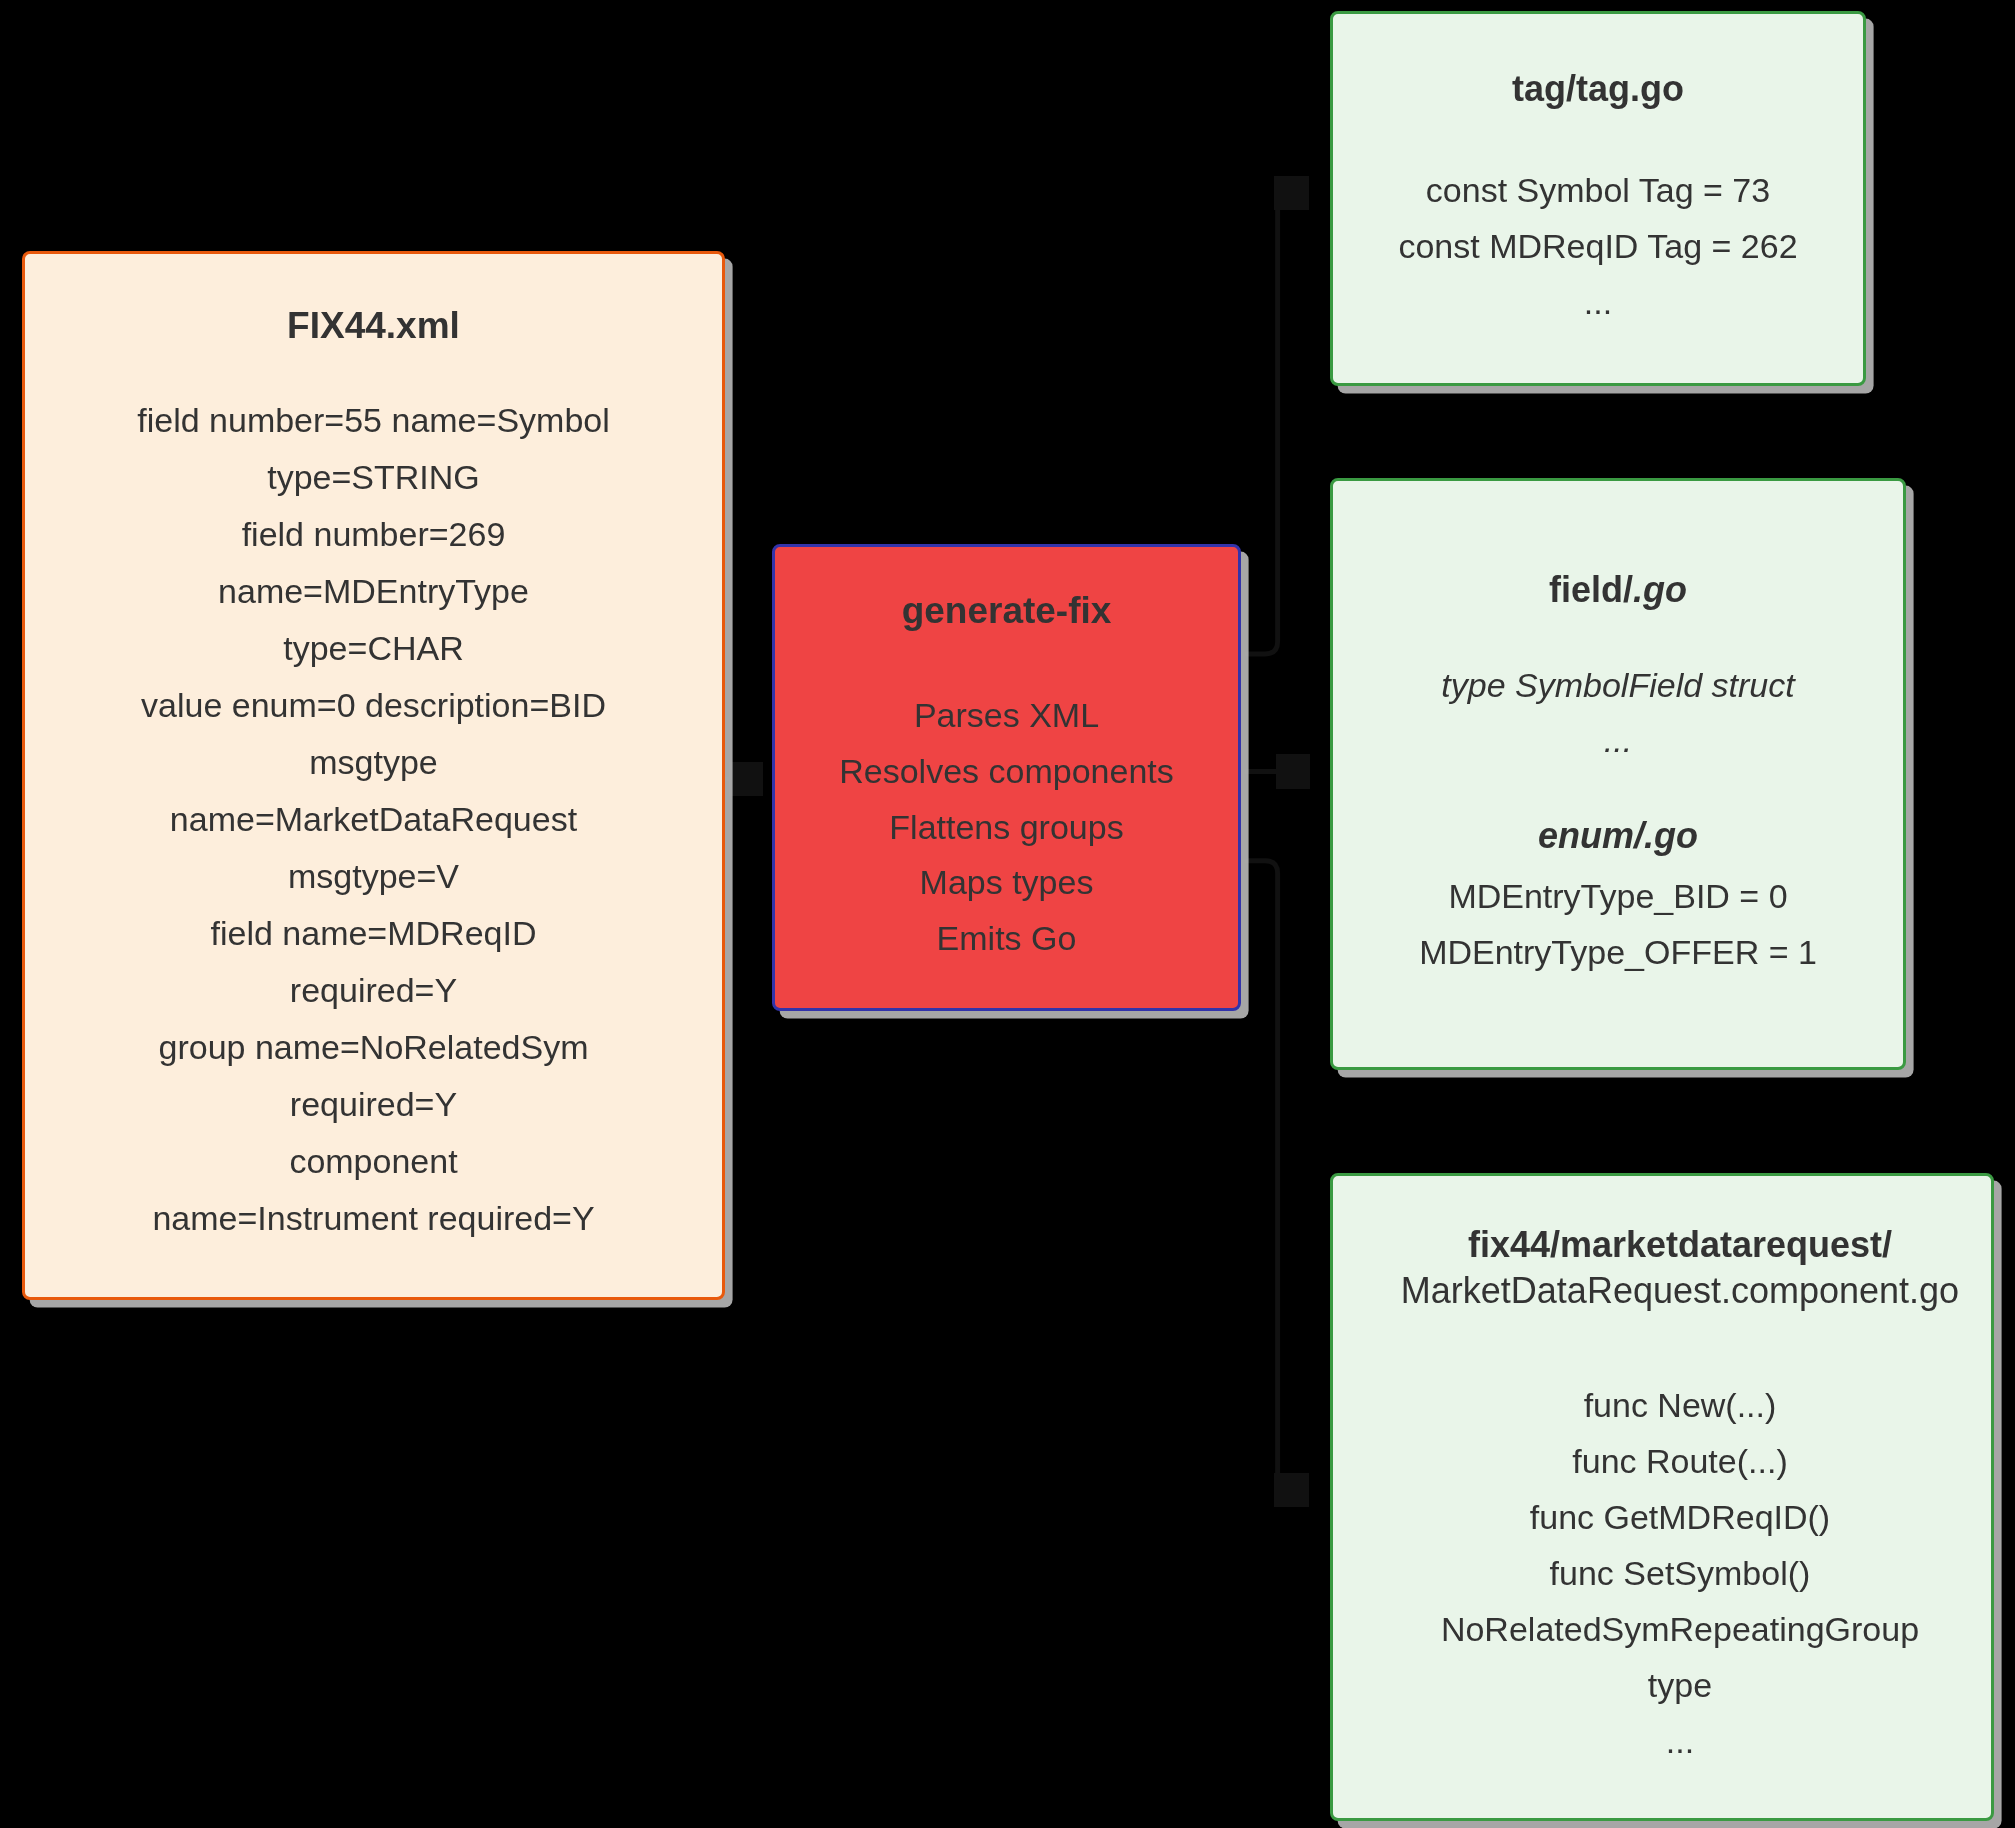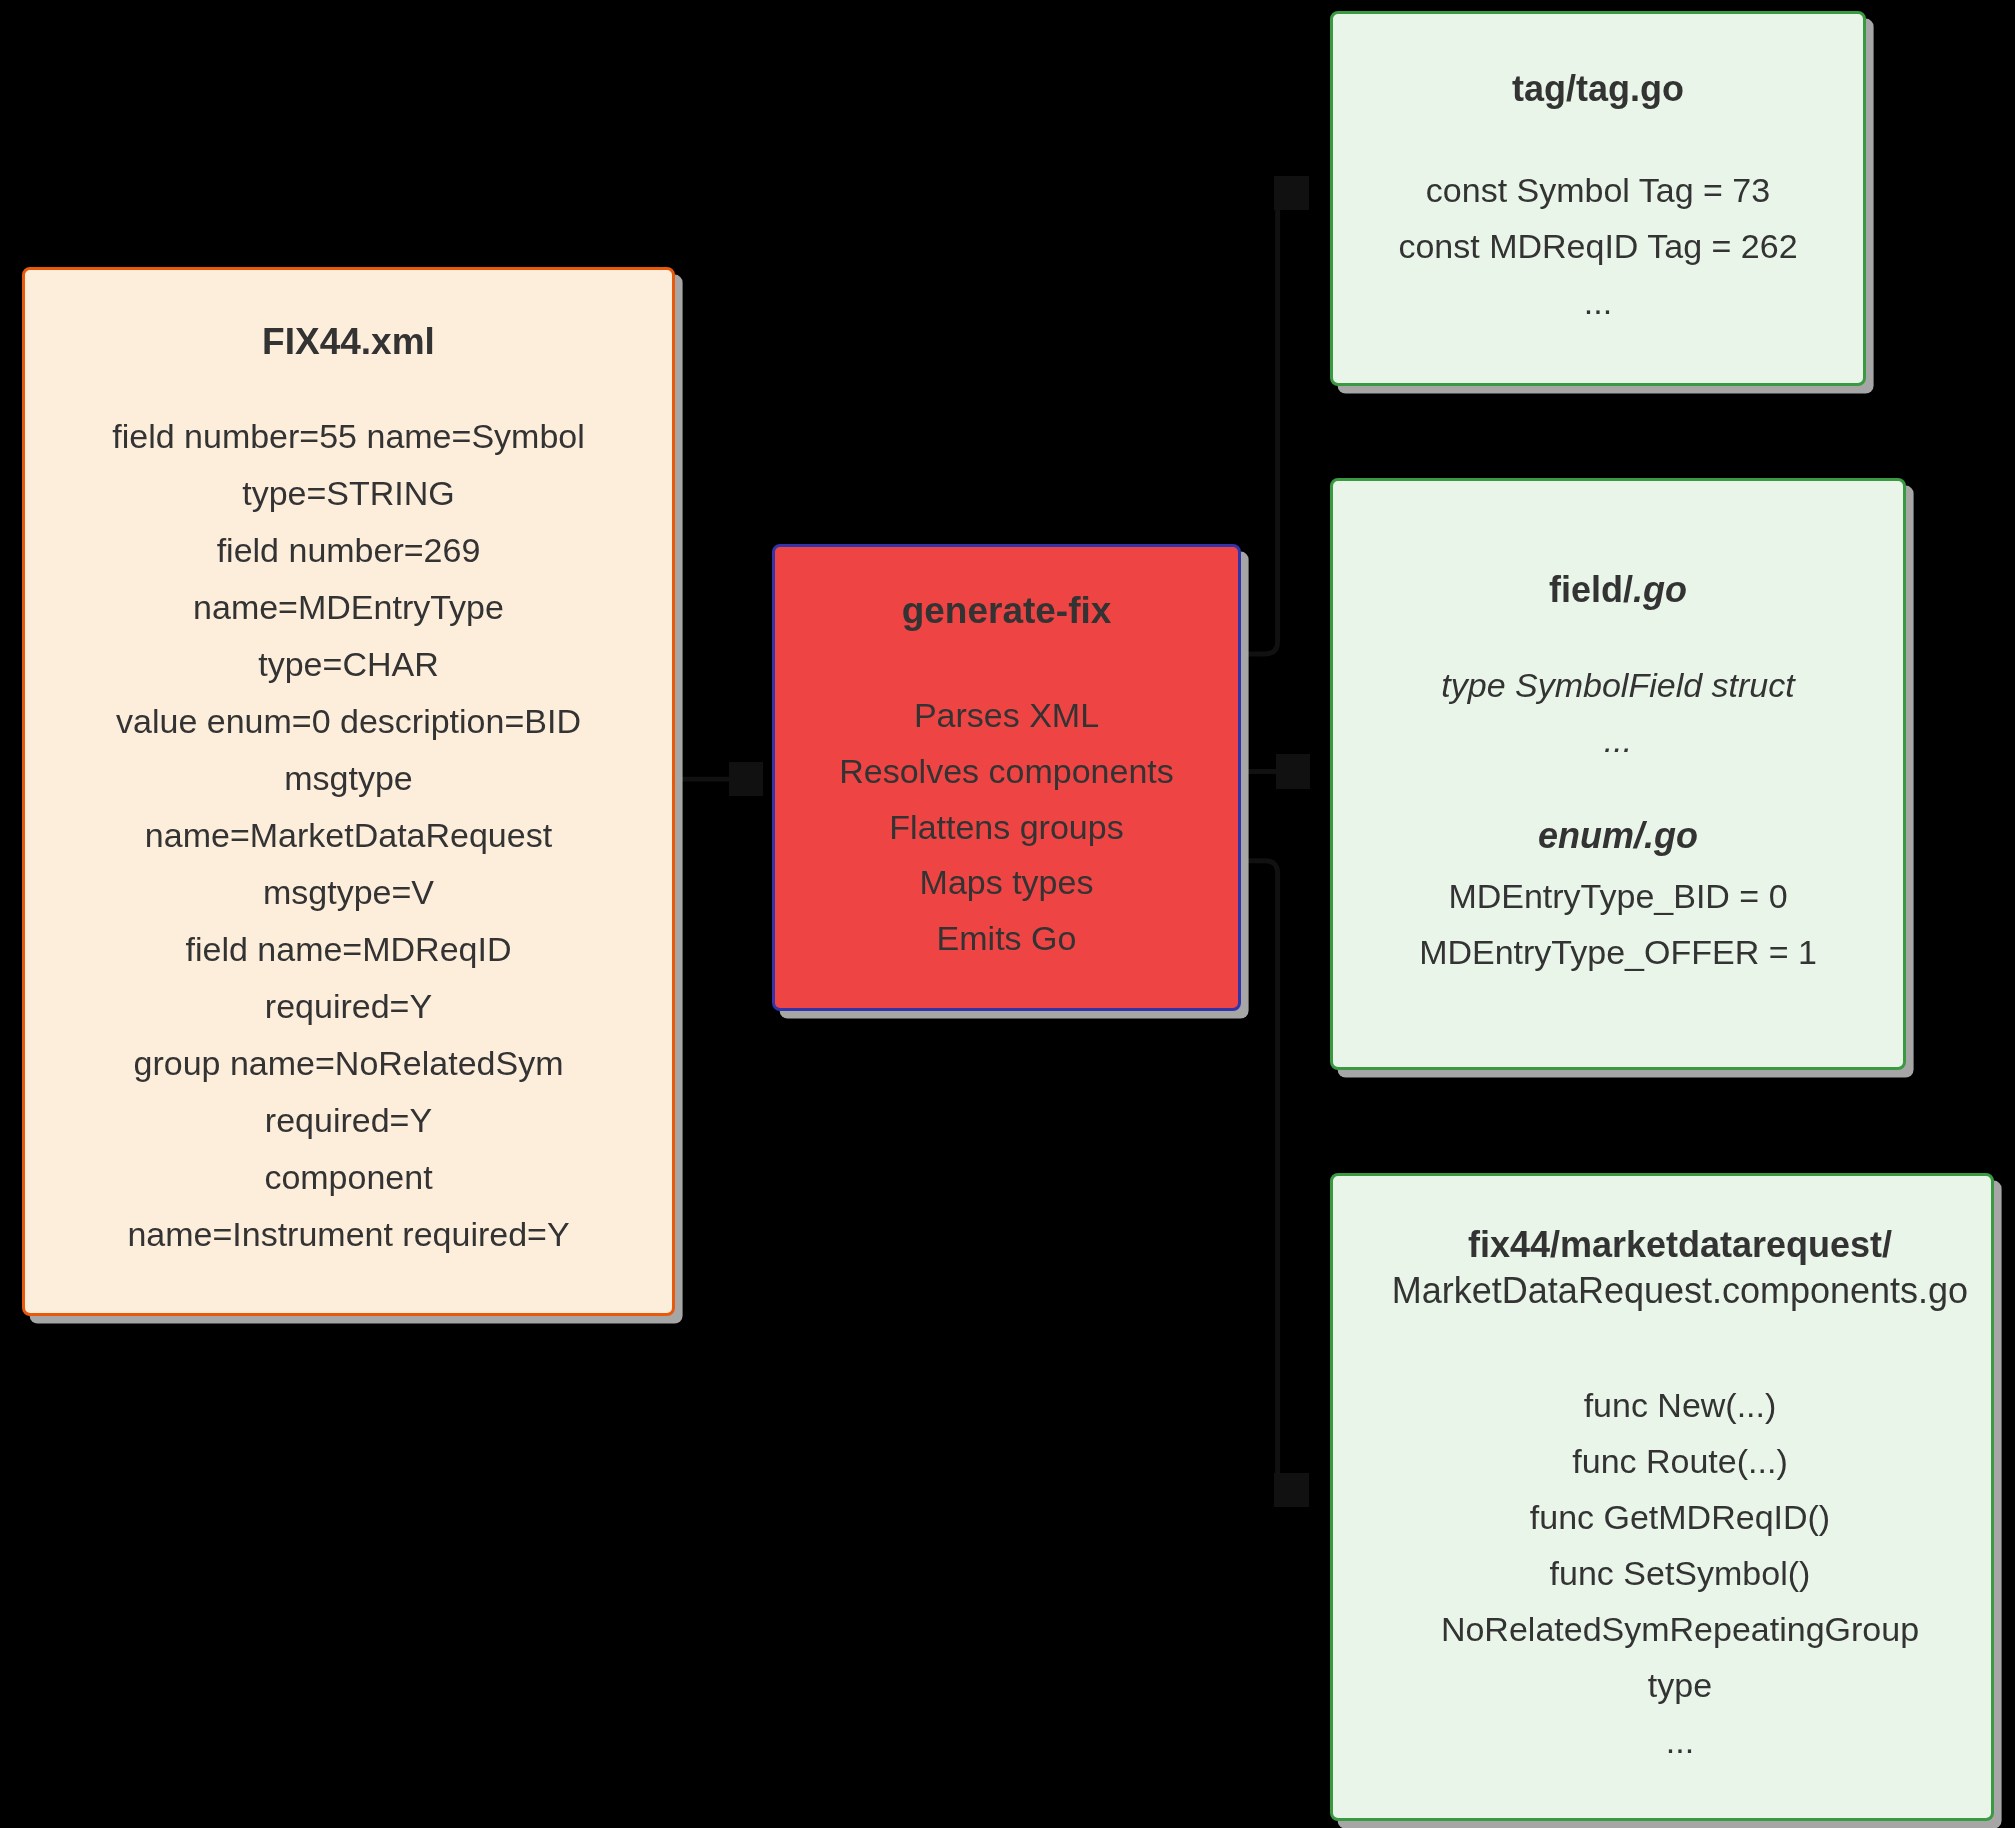--- a/index.html
+++ b/index.html
@@ -18,21 +18,21 @@
     text-align:center;
     box-shadow:7.6px 7.6px 0 0 rgba(180,180,180,0.92);
     line-height:1.42;
   }
   .node .title{font-weight:bold;}
   .node .body{margin-top:0.9em;}
   .node .line{white-space:nowrap;}
 
   
   #node-source{
-    left:22px; top:267px; width:653px; height:1049px;
+    left:22px; top:251px; width:703px; height:1049px;
     background:#FDEEDC; border:3.8px solid #E8590C;
     font-size:34px;
   }
   #node-source .title{font-size:37px;margin-bottom:9.8px;}
   #node-source .body{margin-top:25px;}
   #node-source .line{margin:8.7px 0;}
 
   
   #node-generator{
     left:772px; top:544px; width:469px; height:467px;
@@ -139,21 +139,21 @@
     <div class="sub-title"><span class="ital">enum/</span><span>.go</span></div>
     <div>
       <div class="line">MDEntryType_BID = 0</div>
       <div class="line">MDEntryType_OFFER = 1</div>
     </div>
   </div>
 
   <div class="node out" id="node-msg">
     <div class="title">
       <div>fix44/marketdatarequest/</div>
-      <div style="font-weight:normal;">MarketDataRequest.components.go</div>
+      <div style="font-weight:normal;">MarketDataRequest.component.go</div>
     </div>
     <div class="body">
       <div class="line">func New(...)</div>
       <div class="line">func Route(...)</div>
       <div class="line">func GetMDReqID()</div>
       <div class="line">func SetSymbol()</div>
       <div class="line">NoRelatedSymRepeatingGroup</div>
       <div class="line">type</div>
       <div class="line">...</div>
     </div>

